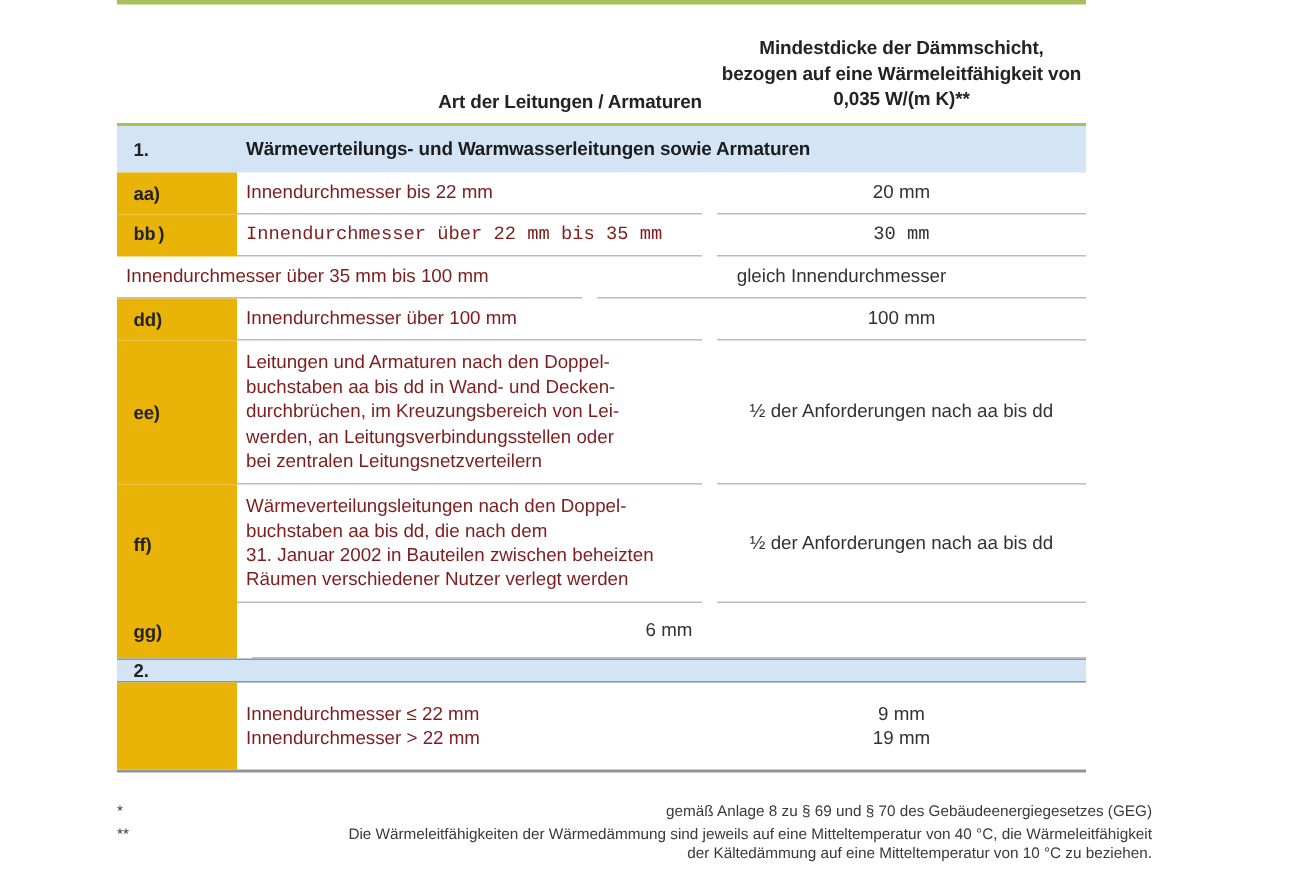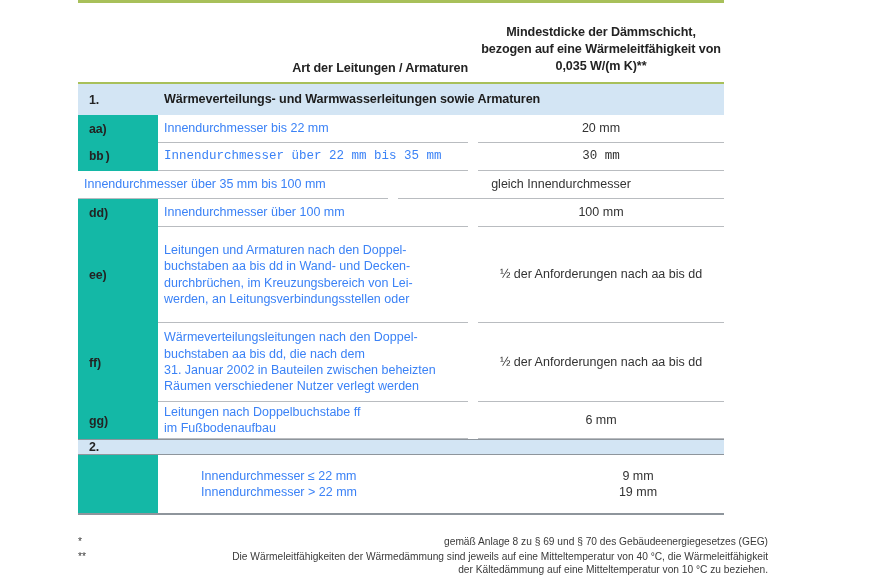--- a/index.html
+++ b/index.html
@@ -85,39 +85,39 @@
   }
 
   .row {
     display: flex;
     position: relative;
   }
 
   .cell-key {
     flex: 0 0 80px;
     width: 80px;
-    background: #14b8a6;
+    background: #eab308;
     font-weight: bold;
     font-size: 12.4px;
     color: #232323;
     display: flex;
     align-items: center;
     padding-left: 11px;
     box-sizing: border-box;
     letter-spacing: -0.1px;
   }
 
   .cell-desc {
     flex: 0 0 310px;
     width: 310px;
     box-sizing: border-box;
     padding: 0 8px 0 6px;
     font-size: 12.5px;
     line-height: 16.4px;
-    color: #3b82f6;
+    color: #7f1d1d;
     display: flex;
     flex-direction: column;
     justify-content: center;
   }
 
   .cell-val {
     flex: 1 1 auto;
     box-sizing: border-box;
     text-align: left;
     font-size: 12.5px;
@@ -242,51 +242,48 @@
             <div>100 mm</div>
           </div>
         </div>
         <div class="row sep" style="height: 96px;">
           <div class="cell-key">ee)</div>
           <div class="cell-desc">
             <div>Leitungen und Armaturen nach den Doppel-</div>
             <div>buchstaben aa bis dd in Wand- und Decken-</div>
             <div>durchbrüchen, im Kreuzungsbereich von Lei-</div>
             <div>werden, an Leitungsverbindungsstellen oder</div>
+            <div>bei zentralen Leitungsnetzverteilern</div>
           </div>
           <div class="cell-val">
             <div>½ der Anforderungen nach aa bis dd</div>
           </div>
         </div>
         <div class="row sep" style="height: 79px;">
           <div class="cell-key">ff)</div>
           <div class="cell-desc">
             <div>Wärmeverteilungsleitungen nach den Doppel-</div>
             <div>buchstaben aa bis dd, die nach dem</div>
             <div>31. Januar 2002 in Bauteilen zwischen beheizten</div>
             <div>Räumen verschiedener Nutzer verlegt werden</div>
           </div>
           <div class="cell-val">
             <div>½ der Anforderungen nach aa bis dd</div>
           </div>
         </div>
         <div class="row sep" style="height: 37px;">
           <div class="cell-key">gg)</div>
-          <div class="cell-desc">
-            <div>Leitungen nach Doppelbuchstabe ff</div>
-            <div>im Fußbodenaufbau</div>
-          </div>
           <div class="cell-val">
             <div>6 mm</div>
           </div>
         </div>
         <div class="row section greyline greybottom">
           <div class="cell-key">2.</div>
         </div>
-        <div class="row" style="height: 58px; gap: 37px;">
+        <div class="row" style="height: 58px;">
           <div class="cell-key"></div>
           <div class="cell-desc">
             <div>Innendurchmesser ≤ 22 mm</div>
             <div>Innendurchmesser &gt; 22 mm</div>
           </div>
           <div class="cell-val">
             <div>9 mm</div>
             <div>19 mm</div>
           </div>
         </div>

